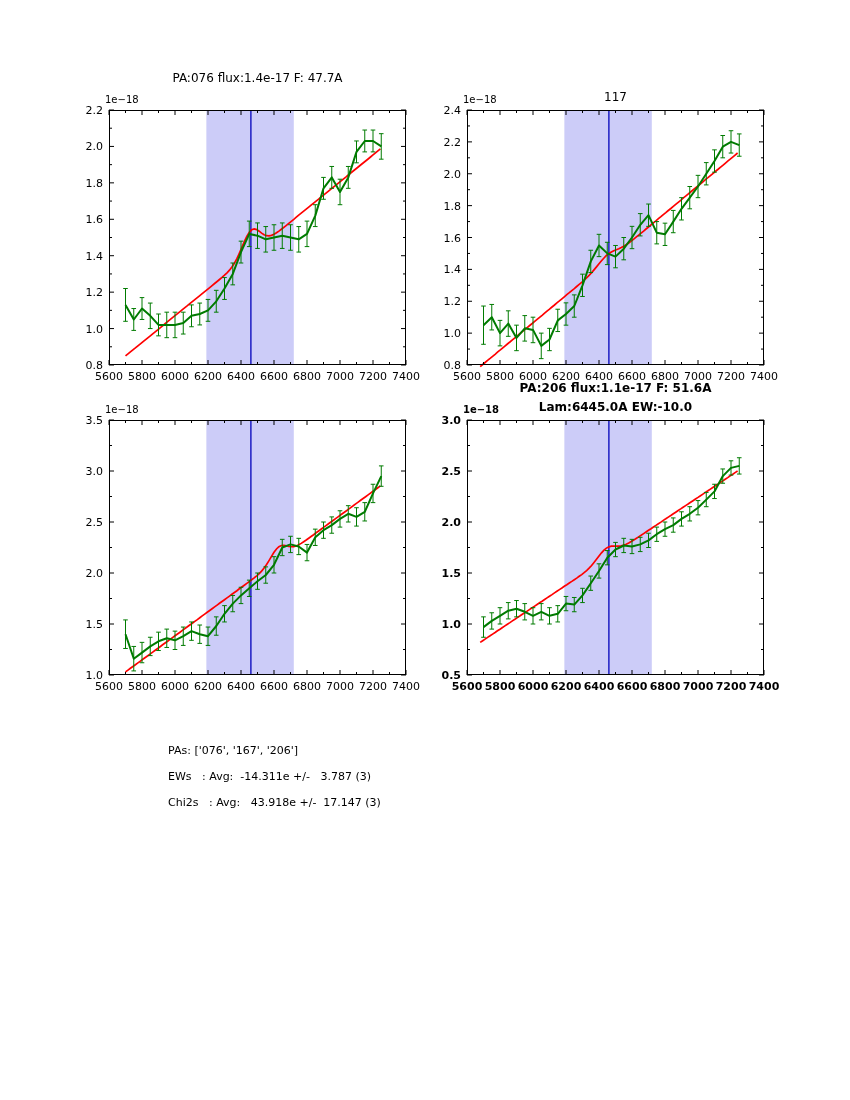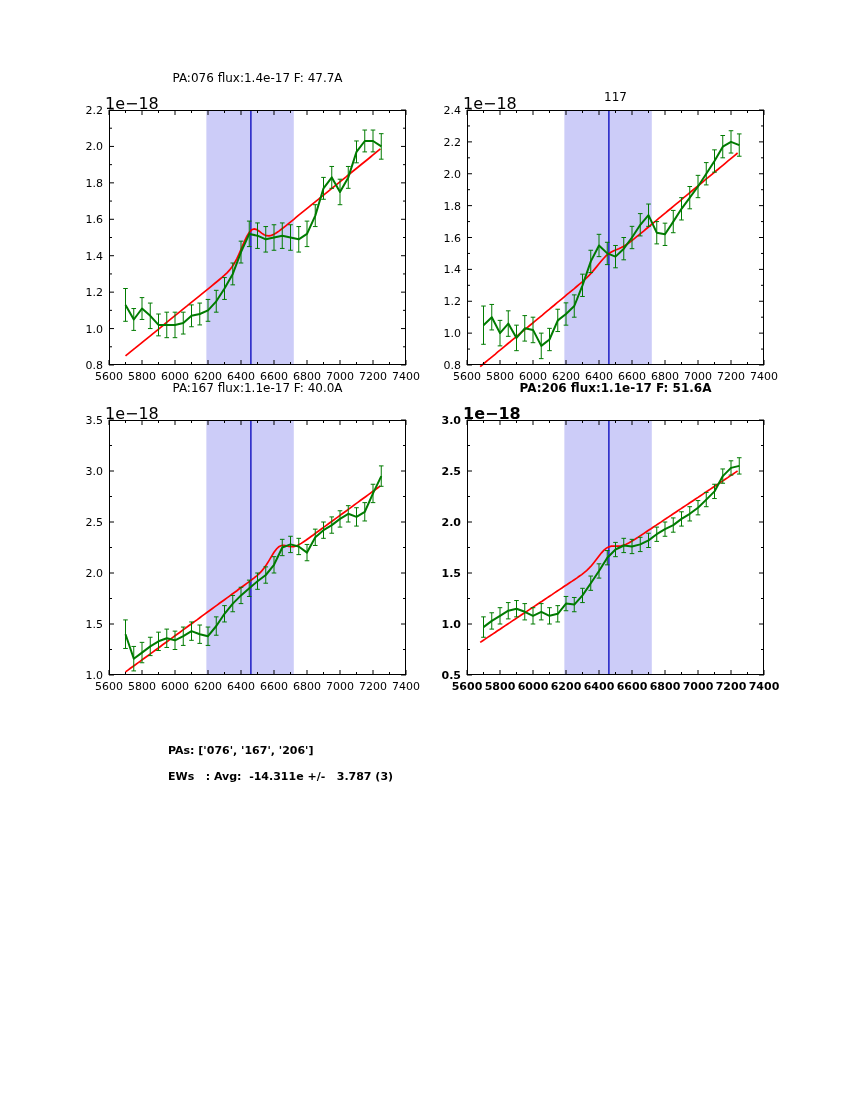--- a/index.html
+++ b/index.html
@@ -3,25 +3,25 @@
 <meta charset="utf-8">
 <style>
   html,body{margin:0;padding:0;background:#fff;}
   .page{position:relative;width:850px;height:1100px;background:#ffffff;overflow:hidden;
         font-family:"DejaVu Sans",sans-serif;color:#000;}
   .plot{position:absolute;width:297px;height:255px;}
   .plot .t1,.plot .t2{position:absolute;left:-20px;right:-20px;text-align:center;
         font-size:12px;line-height:18px;white-space:nowrap;}
   .plot .t1{top:-41px;}
   .plot .t2{top:-22px;}
-  .plot .offset{position:absolute;top:-16px;left:-4px;font-size:16px;}
+  .plot .offset{position:absolute;top:-16px;left:-4px;font-size:10px;}
   .plot-svg{position:absolute;left:0;top:0;overflow:visible;}
   .plot-svg text{font-family:"DejaVu Sans",sans-serif;font-size:11px;fill:#000;}
   .summary{position:absolute;left:168px;top:744px;font-size:11px;}
-  .summary .line{white-space:pre;height:26px;line-height:14px;font-weight:bold;}
+  .summary .line{white-space:pre;height:26px;line-height:14px;}
   #p0{left:109px;top:110px;}
   #p1{left:467px;top:110px;}
   #p2{left:109px;top:420px;}
   #p3{left:467px;top:420px;font-weight:bold;}
 </style>
 </head>
 <body>
 
 <div class="page">
 
@@ -413,21 +413,20 @@
         <line x1="297" y1="79.68749999999986" x2="294" y2="79.68749999999986" stroke="#000000" stroke-width="1"></line>
         <line x1="0" y1="47.81249999999984" x2="3" y2="47.81249999999984" stroke="#000000" stroke-width="1"></line>
         <line x1="297" y1="47.81249999999984" x2="294" y2="47.81249999999984" stroke="#000000" stroke-width="1"></line>
         <line x1="0" y1="15.937499999999803" x2="3" y2="15.937499999999803" stroke="#000000" stroke-width="1"></line>
         <line x1="297" y1="15.937499999999803" x2="294" y2="15.937499999999803" stroke="#000000" stroke-width="1"></line>
         <rect x="0.5" y="0.5" width="296" height="254" fill="none" stroke="#000000" stroke-width="1"></rect>
       </svg>
   </div>
 
   <div class="plot" id="p2">
-    <div class="t1">PA:167 flux:1.1e-17 F: 40.0A</div>
     <div class="offset">1e−18</div>
     <svg class="plot-svg" width="297" height="255">
         <rect x="97.35" y="0" width="87.45000000000002" height="255" fill="#ccccf8"></rect>
         <line x1="141.9" x2="141.9" y1="0" y2="255" stroke="#0000bb" stroke-width="1.3"></line>
         <polyline points="16.5,251.9 19.0,250.1 21.4,248.3 23.9,246.5 26.4,244.7 28.9,242.9 31.4,241.1 33.8,239.3 36.3,237.5 38.8,235.7 41.3,233.9 43.7,232.1 46.2,230.3 48.7,228.5 51.1,226.7 53.6,224.8 56.1,223.0 58.6,221.2 61.0,219.4 63.5,217.6 66.0,215.8 68.5,214.0 71.0,212.2 73.4,210.4 75.9,208.6 78.4,206.8 80.8,205.0 83.3,203.2 85.8,201.4 88.3,199.6 90.8,197.7 93.2,195.9 95.7,194.1 98.2,192.3 100.7,190.5 103.1,188.7 105.6,186.9 108.1,185.1 110.5,183.3 113.0,181.5 115.5,179.7 118.0,177.9 120.5,176.1 122.9,174.3 125.4,172.5 127.9,170.7 130.3,168.8 132.8,167.0 135.3,165.2 137.8,163.4 140.3,161.6 142.7,159.8 145.2,157.9 147.7,155.8 150.2,153.6 152.6,151.1 155.1,148.1 157.6,144.5 160.0,140.6 162.5,136.4 165.0,132.3 167.5,129.0 169.9,126.7 172.4,125.5 174.9,125.4 177.4,125.8 179.8,126.4 182.3,126.7 184.8,126.6 187.3,125.9 189.7,124.8 192.2,123.4 194.7,121.7 197.2,120.0 199.7,118.2 202.1,116.5 204.6,114.7 207.1,112.8 209.6,111.0 212.0,109.2 214.5,107.4 217.0,105.6 219.5,103.8 221.9,102.0 224.4,100.2 226.9,98.4 229.4,96.6 231.8,94.8 234.3,93.0 236.8,91.2 239.3,89.4 241.7,87.6 244.2,85.8 246.7,83.9 249.2,82.1 251.6,80.3 254.1,78.5 256.6,76.7 259.1,74.9 261.5,73.1 264.0,71.3 266.5,69.5 268.9,67.7 271.4,65.9" fill="none" stroke="#ff0000" stroke-width="1.7"></polyline>
         <line x1="16.5" x2="16.5" y1="199.92000000000002" y2="228.48000000000005" stroke="#007b00" stroke-width="1"></line>
         <line x1="14.2" x2="18.8" y1="199.92000000000002" y2="199.92000000000002" stroke="#007b00" stroke-width="1"></line>
         <line x1="14.2" x2="18.8" y1="228.48000000000005" y2="228.48000000000005" stroke="#007b00" stroke-width="1"></line>
         <line x1="24.75" x2="24.75" y1="226.44000000000003" y2="250.92" stroke="#007b00" stroke-width="1"></line>
         <line x1="22.45" x2="27.05" y1="226.44000000000003" y2="226.44000000000003" stroke="#007b00" stroke-width="1"></line>
@@ -598,20 +597,21 @@
         <line x1="0" y1="76.5" x2="3" y2="76.5" stroke="#000000" stroke-width="1"></line>
         <line x1="297" y1="76.5" x2="294" y2="76.5" stroke="#000000" stroke-width="1"></line>
         <line x1="0" y1="25.5" x2="3" y2="25.5" stroke="#000000" stroke-width="1"></line>
         <line x1="297" y1="25.5" x2="294" y2="25.5" stroke="#000000" stroke-width="1"></line>
         <rect x="0.5" y="0.5" width="296" height="254" fill="none" stroke="#000000" stroke-width="1"></rect>
       </svg>
   </div>
 
   <div class="plot" id="p3">
     <div class="t1">PA:206 flux:1.1e-17 F: 51.6A</div>
+    <div class="t2">Lam:6445.0A EW:-10.0</div>
     <div class="offset">1e−18</div>
     <svg class="plot-svg" width="297" height="255">
         <rect x="97.35" y="0" width="87.45000000000002" height="255" fill="#ccccf8"></rect>
         <line x1="141.9" x2="141.9" y1="0" y2="255" stroke="#0000bb" stroke-width="1.3"></line>
         <polyline points="13.2,222.4 15.7,220.7 18.1,219.1 20.6,217.4 23.1,215.8 25.6,214.1 28.1,212.5 30.5,210.8 33.0,209.2 35.5,207.5 37.9,205.9 40.4,204.2 42.9,202.6 45.4,200.9 47.9,199.3 50.3,197.6 52.8,196.0 55.3,194.3 57.8,192.7 60.2,191.1 62.7,189.4 65.2,187.8 67.7,186.1 70.1,184.5 72.6,182.8 75.1,181.2 77.6,179.5 80.0,177.9 82.5,176.2 85.0,174.6 87.5,172.9 89.9,171.3 92.4,169.6 94.9,168.0 97.3,166.3 99.8,164.7 102.3,163.0 104.8,161.4 107.3,159.7 109.7,158.1 112.2,156.3 114.7,154.6 117.1,152.7 119.6,150.6 122.1,148.2 124.6,145.5 127.0,142.5 129.5,139.3 132.0,136.0 134.5,132.8 137.0,130.1 139.4,128.1 141.9,126.9 144.4,126.2 146.8,126.1 149.3,126.1 151.8,126.1 154.3,125.8 156.8,125.1 159.2,124.2 161.7,123.0 164.2,121.6 166.7,120.1 169.1,118.5 171.6,116.9 174.1,115.3 176.6,113.6 179.0,112.0 181.5,110.3 184.0,108.7 186.4,107.0 188.9,105.4 191.4,103.7 193.9,102.1 196.3,100.4 198.8,98.8 201.3,97.1 203.8,95.5 206.3,93.8 208.7,92.2 211.2,90.5 213.7,88.9 216.1,87.2 218.6,85.6 221.1,84.0 223.6,82.3 226.0,80.7 228.5,79.0 231.0,77.4 233.5,75.7 235.9,74.1 238.4,72.4 240.9,70.8 243.4,69.1 245.8,67.5 248.3,65.8 250.8,64.2 253.3,62.5 255.8,60.9 258.2,59.2 260.7,57.6 263.2,55.9 265.7,54.3 268.1,52.6 270.6,51.0" fill="none" stroke="#ff0000" stroke-width="1.7"></polyline>
         <line x1="16.5" x2="16.5" y1="196.86" y2="217.26" stroke="#007b00" stroke-width="1"></line>
         <line x1="14.2" x2="18.8" y1="196.86" y2="196.86" stroke="#007b00" stroke-width="1"></line>
         <line x1="14.2" x2="18.8" y1="217.26" y2="217.26" stroke="#007b00" stroke-width="1"></line>
         <line x1="24.75" x2="24.75" y1="192.78" y2="209.1" stroke="#007b00" stroke-width="1"></line>
         <line x1="22.45" x2="27.05" y1="192.78" y2="192.78" stroke="#007b00" stroke-width="1"></line>
@@ -783,15 +783,16 @@
         <line x1="297" y1="76.5" x2="294" y2="76.5" stroke="#000000" stroke-width="1"></line>
         <line x1="0" y1="25.5" x2="3" y2="25.5" stroke="#000000" stroke-width="1"></line>
         <line x1="297" y1="25.5" x2="294" y2="25.5" stroke="#000000" stroke-width="1"></line>
         <rect x="0.5" y="0.5" width="296" height="254" fill="none" stroke="#000000" stroke-width="1"></rect>
       </svg>
   </div>
 
   <div class="summary">
     <div class="line">PAs: ['076', '167', '206']</div>
     <div class="line">EWs   : Avg:  -14.311e +/-   3.787 (3)</div>
+    <div class="line">Chi2s   : Avg:   43.918e +/-  17.147 (3)</div>
   </div>
 
 </div>
 
 </body></html>

